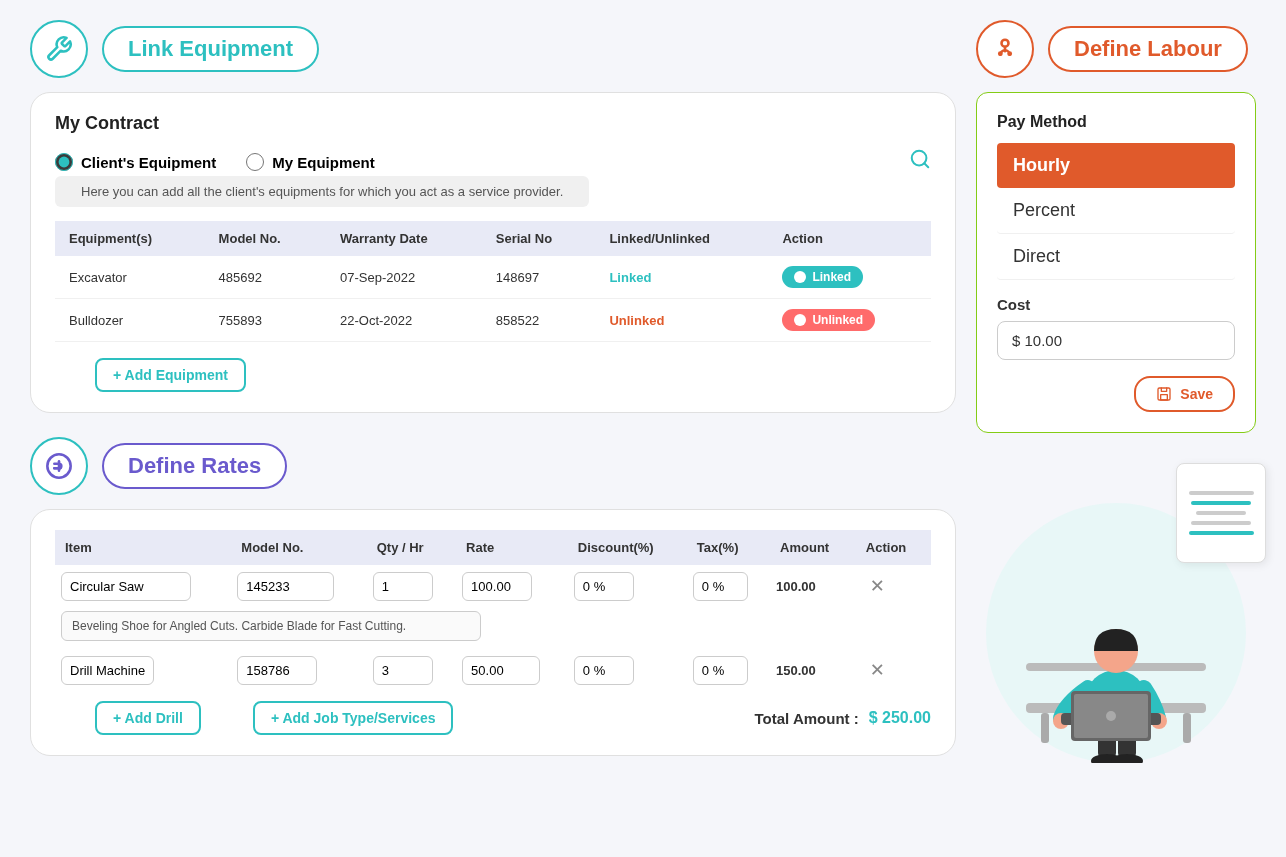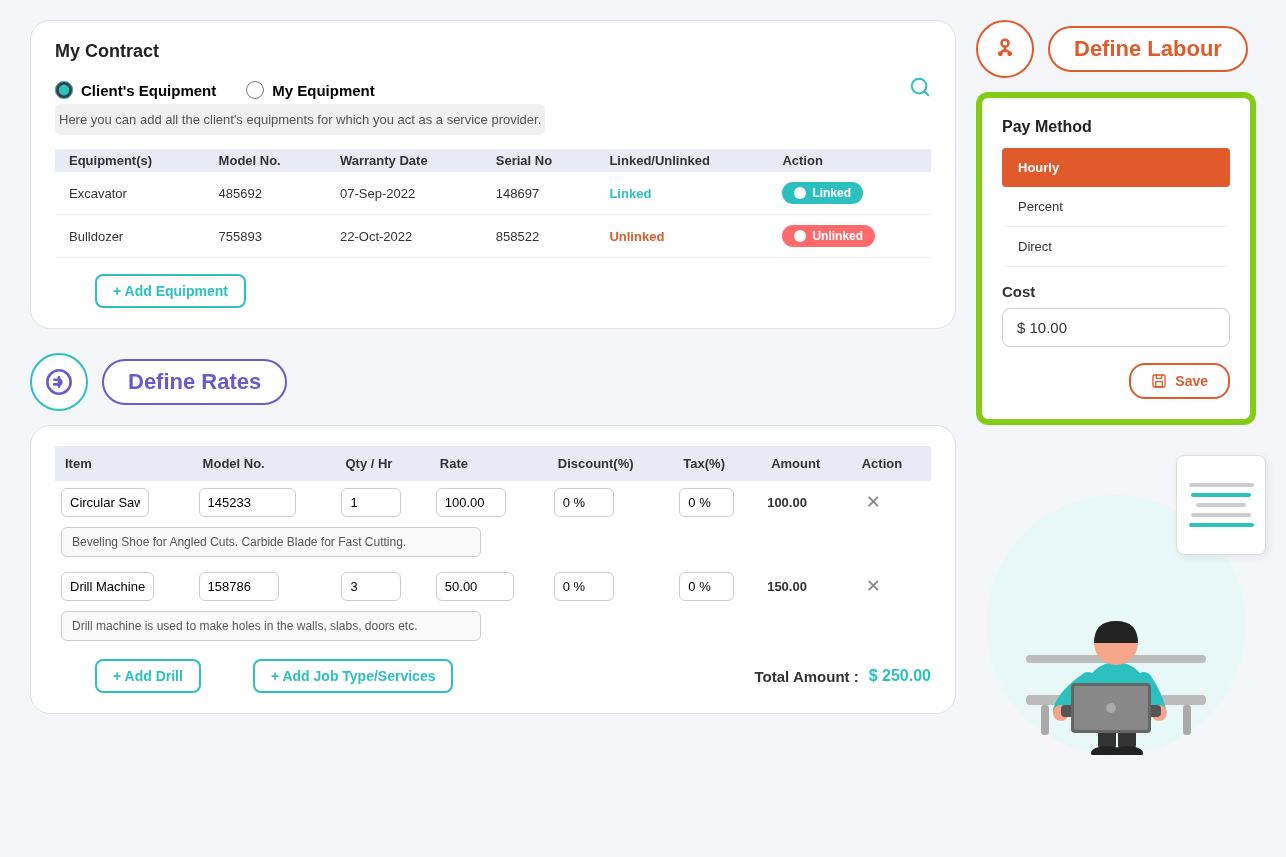--- a/index.html
+++ b/index.html
@@ -111,40 +111,40 @@
       background: none;
       border: none;
       cursor: pointer;
       color: #2dc0c0;
       font-size: 22px;
     }
 
     .info-box {
       background: #f0f0f0;
       border-radius: 6px;
-      padding: 8px 4px;
+      padding: 8px 26px;
       font-size: 13px;
       color: #555;
       margin-bottom: 14px;
       display: inline-block;
     }
 
     
     .equipment-table {
       width: 100%;
       border-collapse: collapse;
       margin-bottom: 16px;
     }
 
     .equipment-table thead tr {
       background: #e8eaf6;
     }
 
     .equipment-table th {
-      padding: 4px 14px;
+      padding: 10px 14px;
       font-size: 13px;
       font-weight: 600;
       color: #333;
       text-align: left;
     }
 
     .equipment-table td {
       padding: 10px 14px;
       font-size: 13px;
       color: #333;
@@ -286,35 +286,35 @@
     .right-header {
       display: flex;
       align-items: center;
       gap: 14px;
       margin-bottom: 14px;
     }
 
     .pay-method-card {
       background: #fff;
       border-radius: 12px;
-      border: 6px solid #84cc16;
+      border: 1px solid #84cc16;
       padding: 20px 20px;
       margin-bottom: 16px;
     }
 
     .pay-method-title {
       font-size: 16px;
       font-weight: 700;
       color: #222;
       margin-bottom: 12px;
     }
 
     .pay-option {
       padding: 12px 16px;
-      font-size: 13px;
+      font-size: 18px;
       cursor: pointer;
       border-radius: 4px;
     }
 
     .pay-option.active {
       background: #e05a2b;
       color: #fff;
       font-weight: 600;
       border-radius: 4px;
     }
@@ -421,20 +421,28 @@
       z-index: 2;
     }
   </style>
 </head>
 <body>
 
 <div class="main-layout">
 
   <div class="left-panel">
 
+    <div class="section-header">
+      <div class="section-icon-circle">
+        <svg width="28" height="28" viewBox="0 0 24 24" fill="none" stroke="#2dc0c0" stroke-width="2.2" stroke-linecap="round" stroke-linejoin="round">
+          <path d="M14.7 6.3a1 1 0 0 0 0 1.4l1.6 1.6a1 1 0 0 0 1.4 0l3.77-3.77a6 6 0 0 1-7.94 7.94l-6.91 6.91a2.12 2.12 0 0 1-3-3l6.91-6.91a6 6 0 0 1 7.94-7.94l-3.76 3.76z"></path>
+        </svg>
+      </div>
+      <div class="section-title">Link Equipment</div>
+    </div>
 
     <div class="card">
       <div class="card-title">My Contract</div>
       <div class="radio-row">
         <label class="radio-label">
           <input type="radio" name="equipment" checked="" style="">
           <span>Client's Equipment</span>
         </label>
         <label class="radio-label">
           <input type="radio" name="equipment" style="">
@@ -512,21 +520,21 @@
             <th>Qty / Hr</th>
             <th>Rate</th>
             <th>Discount(%)</th>
             <th>Tax(%)</th>
             <th>Amount</th>
             <th>Action</th>
           </tr>
         </thead>
         <tbody id="rates-tbody">
         <tr>
-    <td><input type="text" value="Circular Saw" style="width: 88px;"></td>
+    <td><input type="text" value="Circular Saw" style="width: 130px;"></td>
     <td><input type="text" value="145233" style="width: 97px;"></td>
     <td><input type="text" value="1" style="width: 60px;"></td>
     <td><input type="text" value="100.00" style="width: 70px;"></td>
     <td><input type="text" value="0 %" style="width: 60px;"></td>
     <td><input type="text" value="0 %" style="width: 55px;"></td>
     <td style="font-weight:600;">100.00</td>
     <td>
       <button class="remove-btn">✕</button>
     </td>
   </tr>
@@ -540,25 +548,20 @@
     <td><input type="text" value="158786" style="width: 80px;"></td>
     <td><input type="text" value="3" style="width: 60px;"></td>
     <td><input type="text" value="50.00" style="width: 78px;"></td>
     <td><input type="text" value="0 %" style="width: 60px;"></td>
     <td><input type="text" value="0 %" style="width: 55px;"></td>
     <td style="font-weight:600;">150.00</td>
     <td>
       <button class="remove-btn">✕</button>
     </td>
   </tr>
-            <tr class="desc-row">
-    <td colspan="8">
-      <span class="desc-box">Drill machine is used to make holes in the walls, slabs, doors etc.</span>
-    </td>
-  </tr>
           </tbody>
       </table>
       <div class="bottom-row">
         <button class="add-btn">+ Add Drill</button>
         <button class="add-btn">+ Add Job Type/Services</button>
         <div class="total-row">
           <span>Total Amount :</span>
           <span class="total-amount">$ 250.00</span>
         </div>
       </div>

